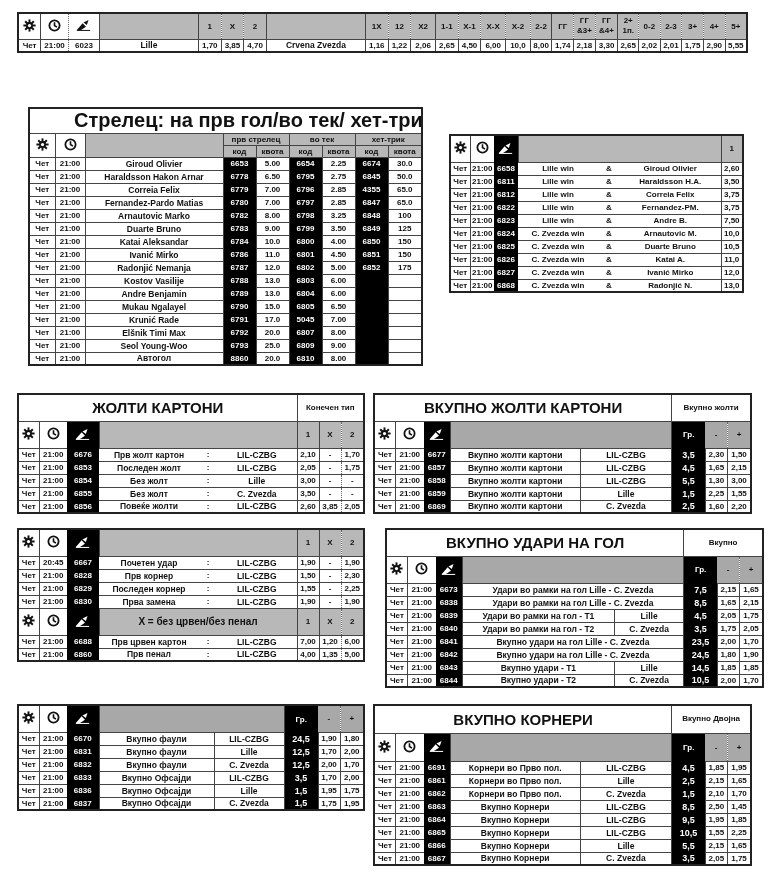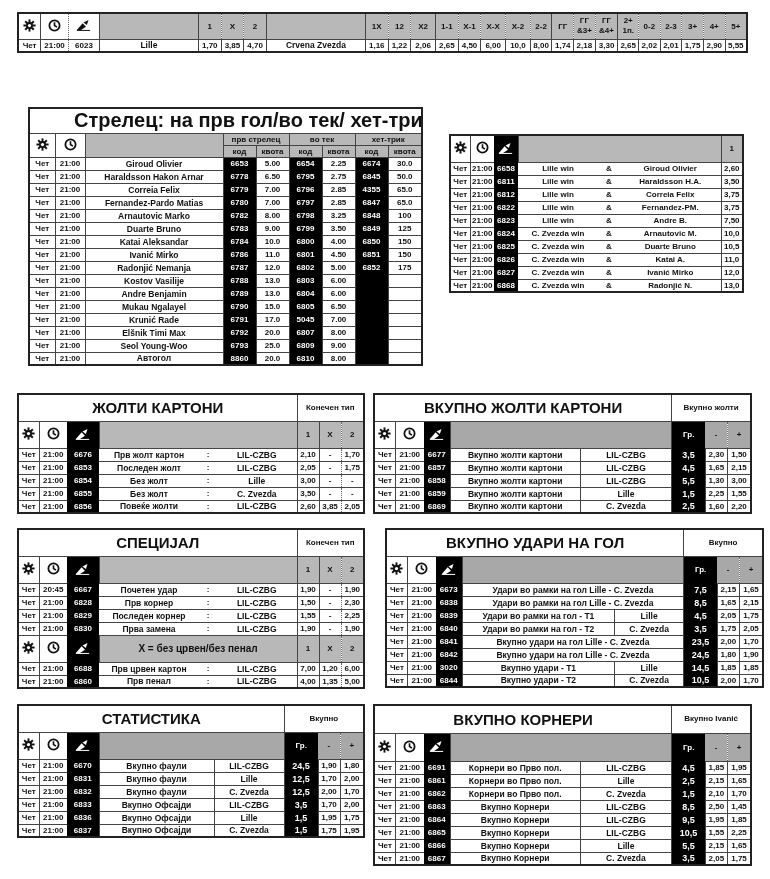--- a/index.html
+++ b/index.html
@@ -692,24 +692,20 @@
         <col style="width:28px">
         <col style="width:32px">
         <col style="width:100px">
         <col style="width:18px">
         <col style="width:80px">
         <col style="width:22px">
         <col style="width:22px">
         <col style="width:23px">
   </colgroup>
   <tbody>
-        <tr style="height:27px;">
-    <td colspan="6" class="b title">СПЕЦИЈАЛ</td>
-    <td colspan="3" class="b">Конечен тип</td>
-  </tr>
   <tr style="height:27px;">
     <td class="b"><span class="icon ic-gear"><svg width="13" height="13" viewBox="0 0 16 16">
                 <g fill="#111">
                   <circle cx="8" cy="8" r="4.2"></circle>
                   <rect x="6.8" y="0.5" width="2.4" height="15"></rect>
                   <rect x="0.5" y="6.8" width="15" height="2.4"></rect>
                   <rect x="6.8" y="0.5" width="2.4" height="15" transform="rotate(45 8 8)"></rect>
                   <rect x="6.8" y="0.5" width="2.4" height="15" transform="rotate(-45 8 8)"></rect>
                 </g>
                 <circle cx="8" cy="8" r="2" fill="#fff"></circle>
@@ -925,21 +921,21 @@
           <td class="dl" style="border-top:1px solid #444">21:00</td>
           <td class="k">6842</td>
           <td class="b lbl" colspan="2">Вкупно удари на гол Lille - C. Zvezda</td>
           <td class="k" style="font-size:9px">24,5</td>
           <td class="b">1,80</td>
           <td class="dl" style="border-top:1px solid #444">1,90</td>
         </tr>
         <tr style="height:13px;">
           <td class="b">Чет</td>
           <td class="dl" style="border-top:1px solid #444">21:00</td>
-          <td class="k">3020</td>
+          <td class="k">6843</td>
           <td class="b lbl">Вкупно удари - T1</td>
           <td class="b lbl">Lille</td>
           <td class="k" style="font-size:9px">14,5</td>
           <td class="b">1,85</td>
           <td class="dl" style="border-top:1px solid #444">1,85</td>
         </tr>
         <tr style="height:13px;">
           <td class="b">Чет</td>
           <td class="dl" style="border-top:1px solid #444">21:00</td>
           <td class="k">6844</td>
@@ -959,24 +955,20 @@
     <col style="width:21px">
         <col style="width:28px">
         <col style="width:32px">
         <col style="width:115px">
         <col style="width:70px">
         <col style="width:34px">
         <col style="width:22px">
         <col style="width:24px">
   </colgroup>
   <tbody>
-        <tr style="height:27px;">
-    <td colspan="5" class="b title">СТАТИСТИКА</td>
-    <td colspan="3" class="b">Вкупно</td>
-  </tr>
   <tr style="height:27px;">
     <td class="b"><span class="icon ic-gear"><svg width="13" height="13" viewBox="0 0 16 16">
                 <g fill="#111">
                   <circle cx="8" cy="8" r="4.2"></circle>
                   <rect x="6.8" y="0.5" width="2.4" height="15"></rect>
                   <rect x="0.5" y="6.8" width="15" height="2.4"></rect>
                   <rect x="6.8" y="0.5" width="2.4" height="15" transform="rotate(45 8 8)"></rect>
                   <rect x="6.8" y="0.5" width="2.4" height="15" transform="rotate(-45 8 8)"></rect>
                 </g>
                 <circle cx="8" cy="8" r="2" fill="#fff"></circle>
@@ -1069,21 +1061,21 @@
         <col style="width:26px">
         <col style="width:128px">
         <col style="width:90px">
         <col style="width:33px">
         <col style="width:22px">
         <col style="width:23px">
   </colgroup>
   <tbody>
         <tr style="height:28px;">
     <td colspan="5" class="b title">ВКУПНО КОРНЕРИ</td>
-    <td colspan="3" class="b" style="white-space:normal;line-height:12px;">Вкупно Ivanić</td>
+    <td colspan="3" class="b" style="white-space:normal;line-height:12px;">Вкупно Двојна</td>
   </tr>
   <tr style="height:28px;">
     <td class="b"><span class="icon ic-gear"><svg width="13" height="13" viewBox="0 0 16 16">
                 <g fill="#111">
                   <circle cx="8" cy="8" r="4.2"></circle>
                   <rect x="6.8" y="0.5" width="2.4" height="15"></rect>
                   <rect x="0.5" y="6.8" width="15" height="2.4"></rect>
                   <rect x="6.8" y="0.5" width="2.4" height="15" transform="rotate(45 8 8)"></rect>
                   <rect x="6.8" y="0.5" width="2.4" height="15" transform="rotate(-45 8 8)"></rect>
                 </g>

